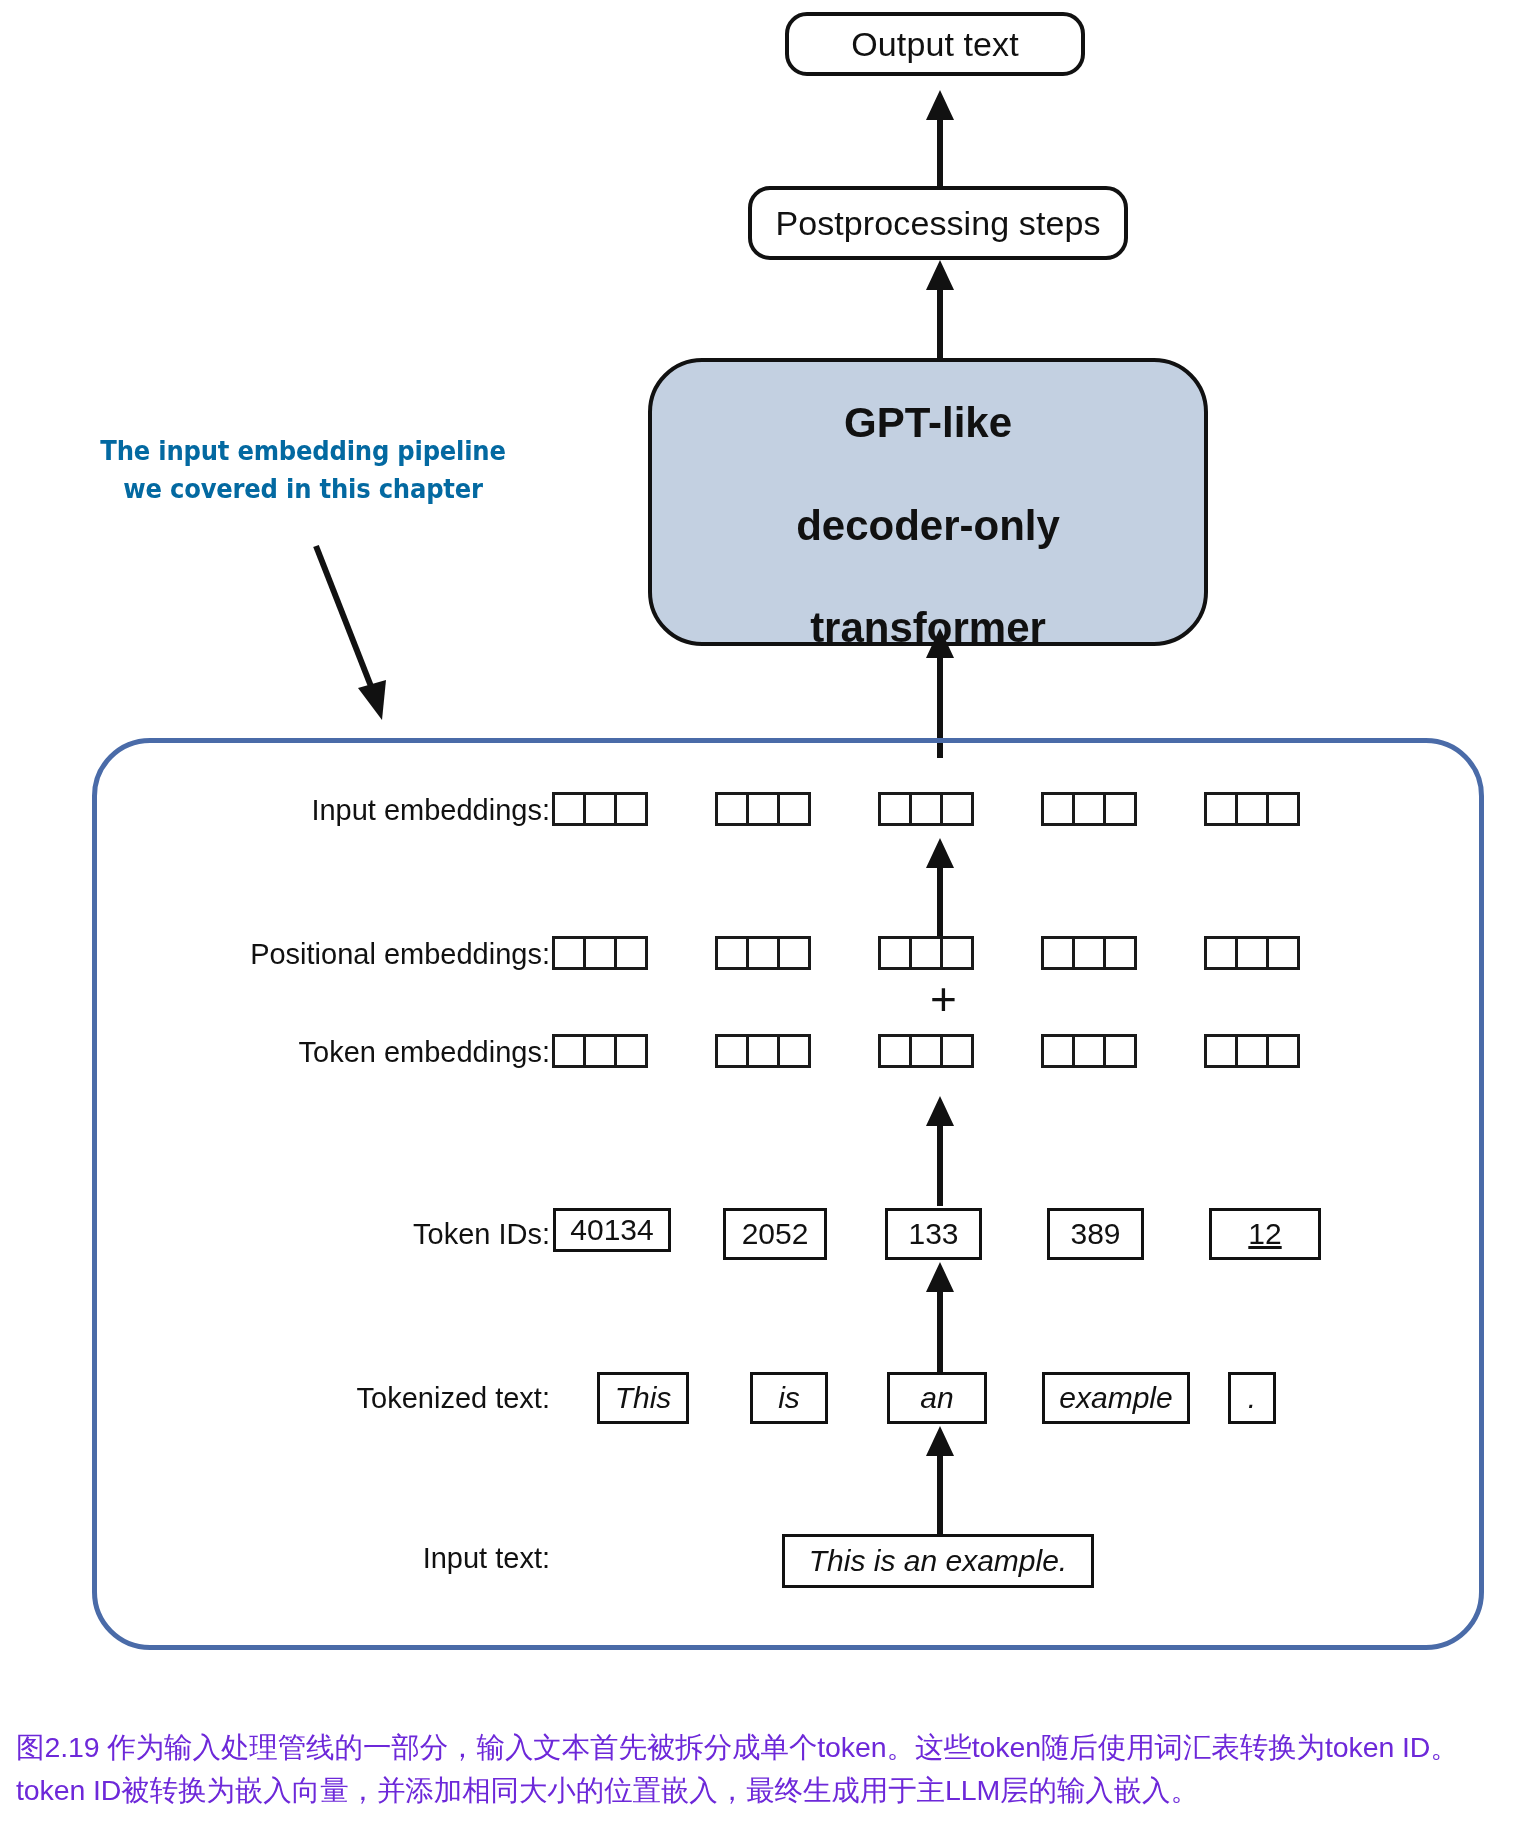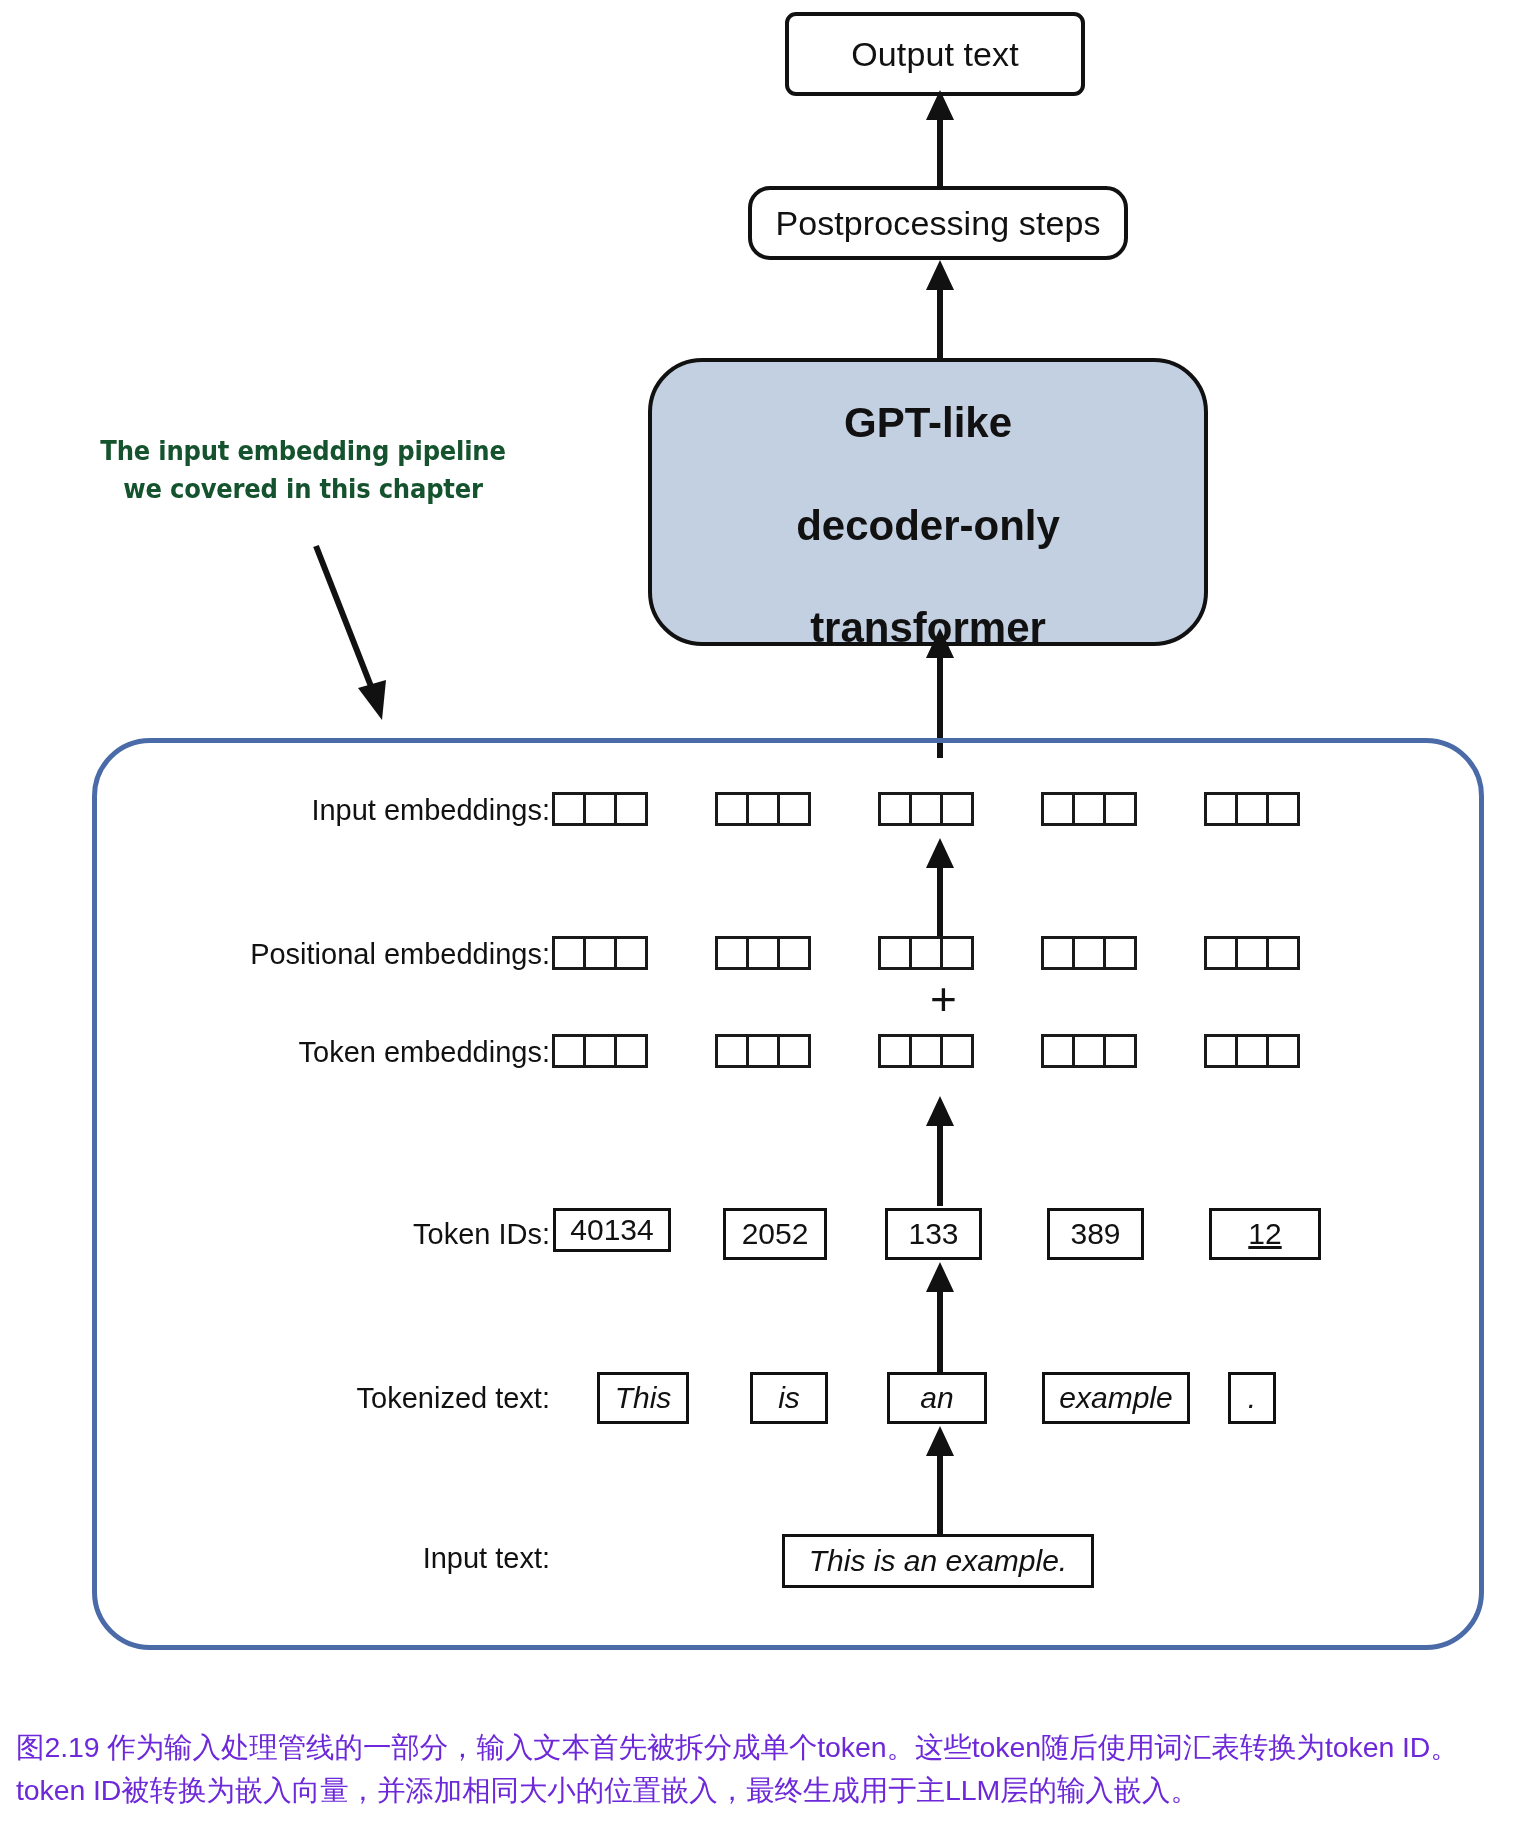--- a/index.html
+++ b/index.html
@@ -49,21 +49,21 @@
   }
 
   
   .callout{
     position:absolute;
     font-family:"DejaVu Sans Condensed","Liberation Sans",sans-serif;
     font-weight:bold;
     font-size:27px;
     line-height:1.42;
     text-align:center;
-    color:#14532d;
+    color:#0369a1;
     letter-spacing:-.2px;
   }
 
   
   .row-label{
     position:absolute;
     font-size:29px;
     text-align:right;
     white-space:nowrap;
     color:#111;
@@ -116,21 +116,21 @@
     color:#6d28d9;
     font-family:"Liberation Sans","DejaVu Sans",sans-serif;
     letter-spacing:-.1px;
   }
 </style>
 </head>
 <body>
 
 <div id="stage">
 
-  <div class="pill" style="left:785px;top:12px;width:300px;height:84px;border-radius:11px;">
+  <div class="pill" style="left:785px;top:12px;width:300px;height:64px;">
     <span>Output text</span>
   </div>
 
   <div class="arrow" style="left:920px;top:90px;width:40px;height:96px;">
     <svg width="40" height="96" viewBox="0 0 40 96">
       <line x1="20" y1="96" x2="20" y2="22" stroke="#111" stroke-width="6"></line>
       <polygon points="20,0 6,30 34,30" fill="#111"></polygon>
     </svg>
   </div>
 

